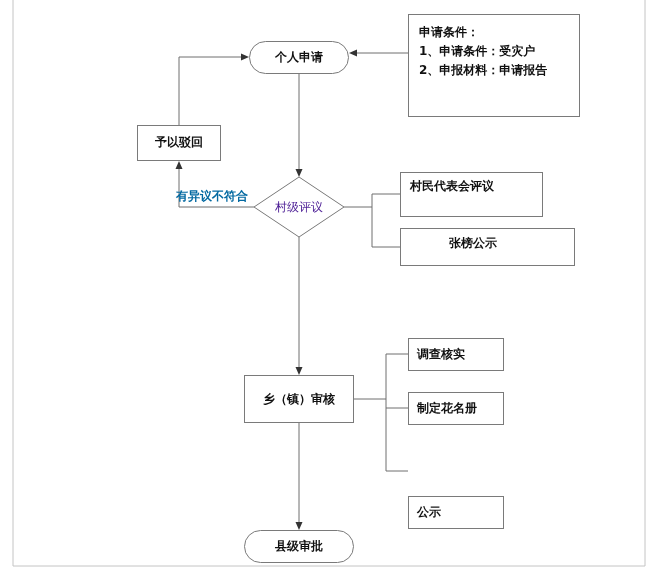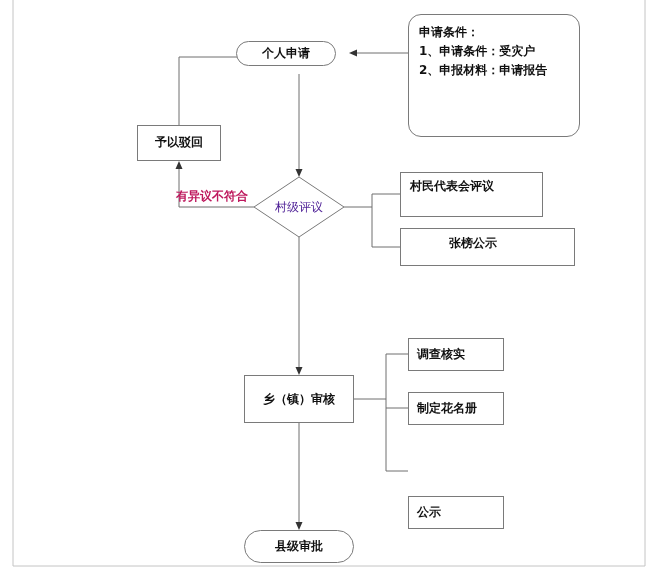--- a/index.html
+++ b/index.html
@@ -38,21 +38,21 @@
     display: flex;
     align-items: center;
     padding-left: 8px;
   }
   .cond-box { padding: 8px 10px; }
   .cond-box div { line-height: 19px; }
   .edge-label {
     position: absolute;
     font-size: 12px;
     font-weight: bold;
-    color: #be185d;
+    color: #0369a1;
     white-space: nowrap;
   }
   .diamond-label {
     position: absolute;
     left: 254px; top: 177px;
     width: 90px; height: 60px;
     display: flex; align-items: center; justify-content: center;
     font-size: 12px; font-weight: normal; color: #4c1d95;
   }
 </style>
@@ -83,23 +83,23 @@
     <polygon points="299,375 295.5,367 302.5,367" fill="#333333"></polygon>
 
     <path d="M 354 399 L 386 399 M 386 354 L 386 471 M 386 354 L 408 354 M 386 408 L 408 408 M 386 471 L 408 471" fill="none" stroke="#6f6f6f" stroke-width="1"></path>
 
     <line x1="299" y1="423" x2="299" y2="523" stroke="#6f6f6f" stroke-width="1"></line>
     <polygon points="299,530 295.5,522 302.5,522" fill="#333333"></polygon>
 
     <polygon points="299,177 344,207 299,237 254,207" fill="#ffffff" stroke="#7a7a7a" stroke-width="1"></polygon>
   </svg>
 
-  <div class="node stadium center" style="left:236px; top:41px; width:100px; height:25px;">个人申请</div>
+  <div class="node stadium center" style="left:249px; top:41px; width:100px; height:33px;">个人申请</div>
 
-  <div class="node cond-box" style="left:408px; top:14px; width:172px; height:123px;border-radius:13px;">
+  <div class="node cond-box" style="left:408px; top:14px; width:172px; height:103px;">
     <div>申请条件：</div>
     <div>1、申请条件：受灾户</div>
     <div>2、申报材料：申请报告</div>
   </div>
 
   <div class="node center" style="left:137px; top:125px; width:84px; height:36px;font-family:Liberation Mono, monospace;">予以驳回</div>
 
   <div class="diamond-label">村级评议</div>
 
   <div class="edge-label" style="left:176px; top:188px;">有异议不符合</div>

